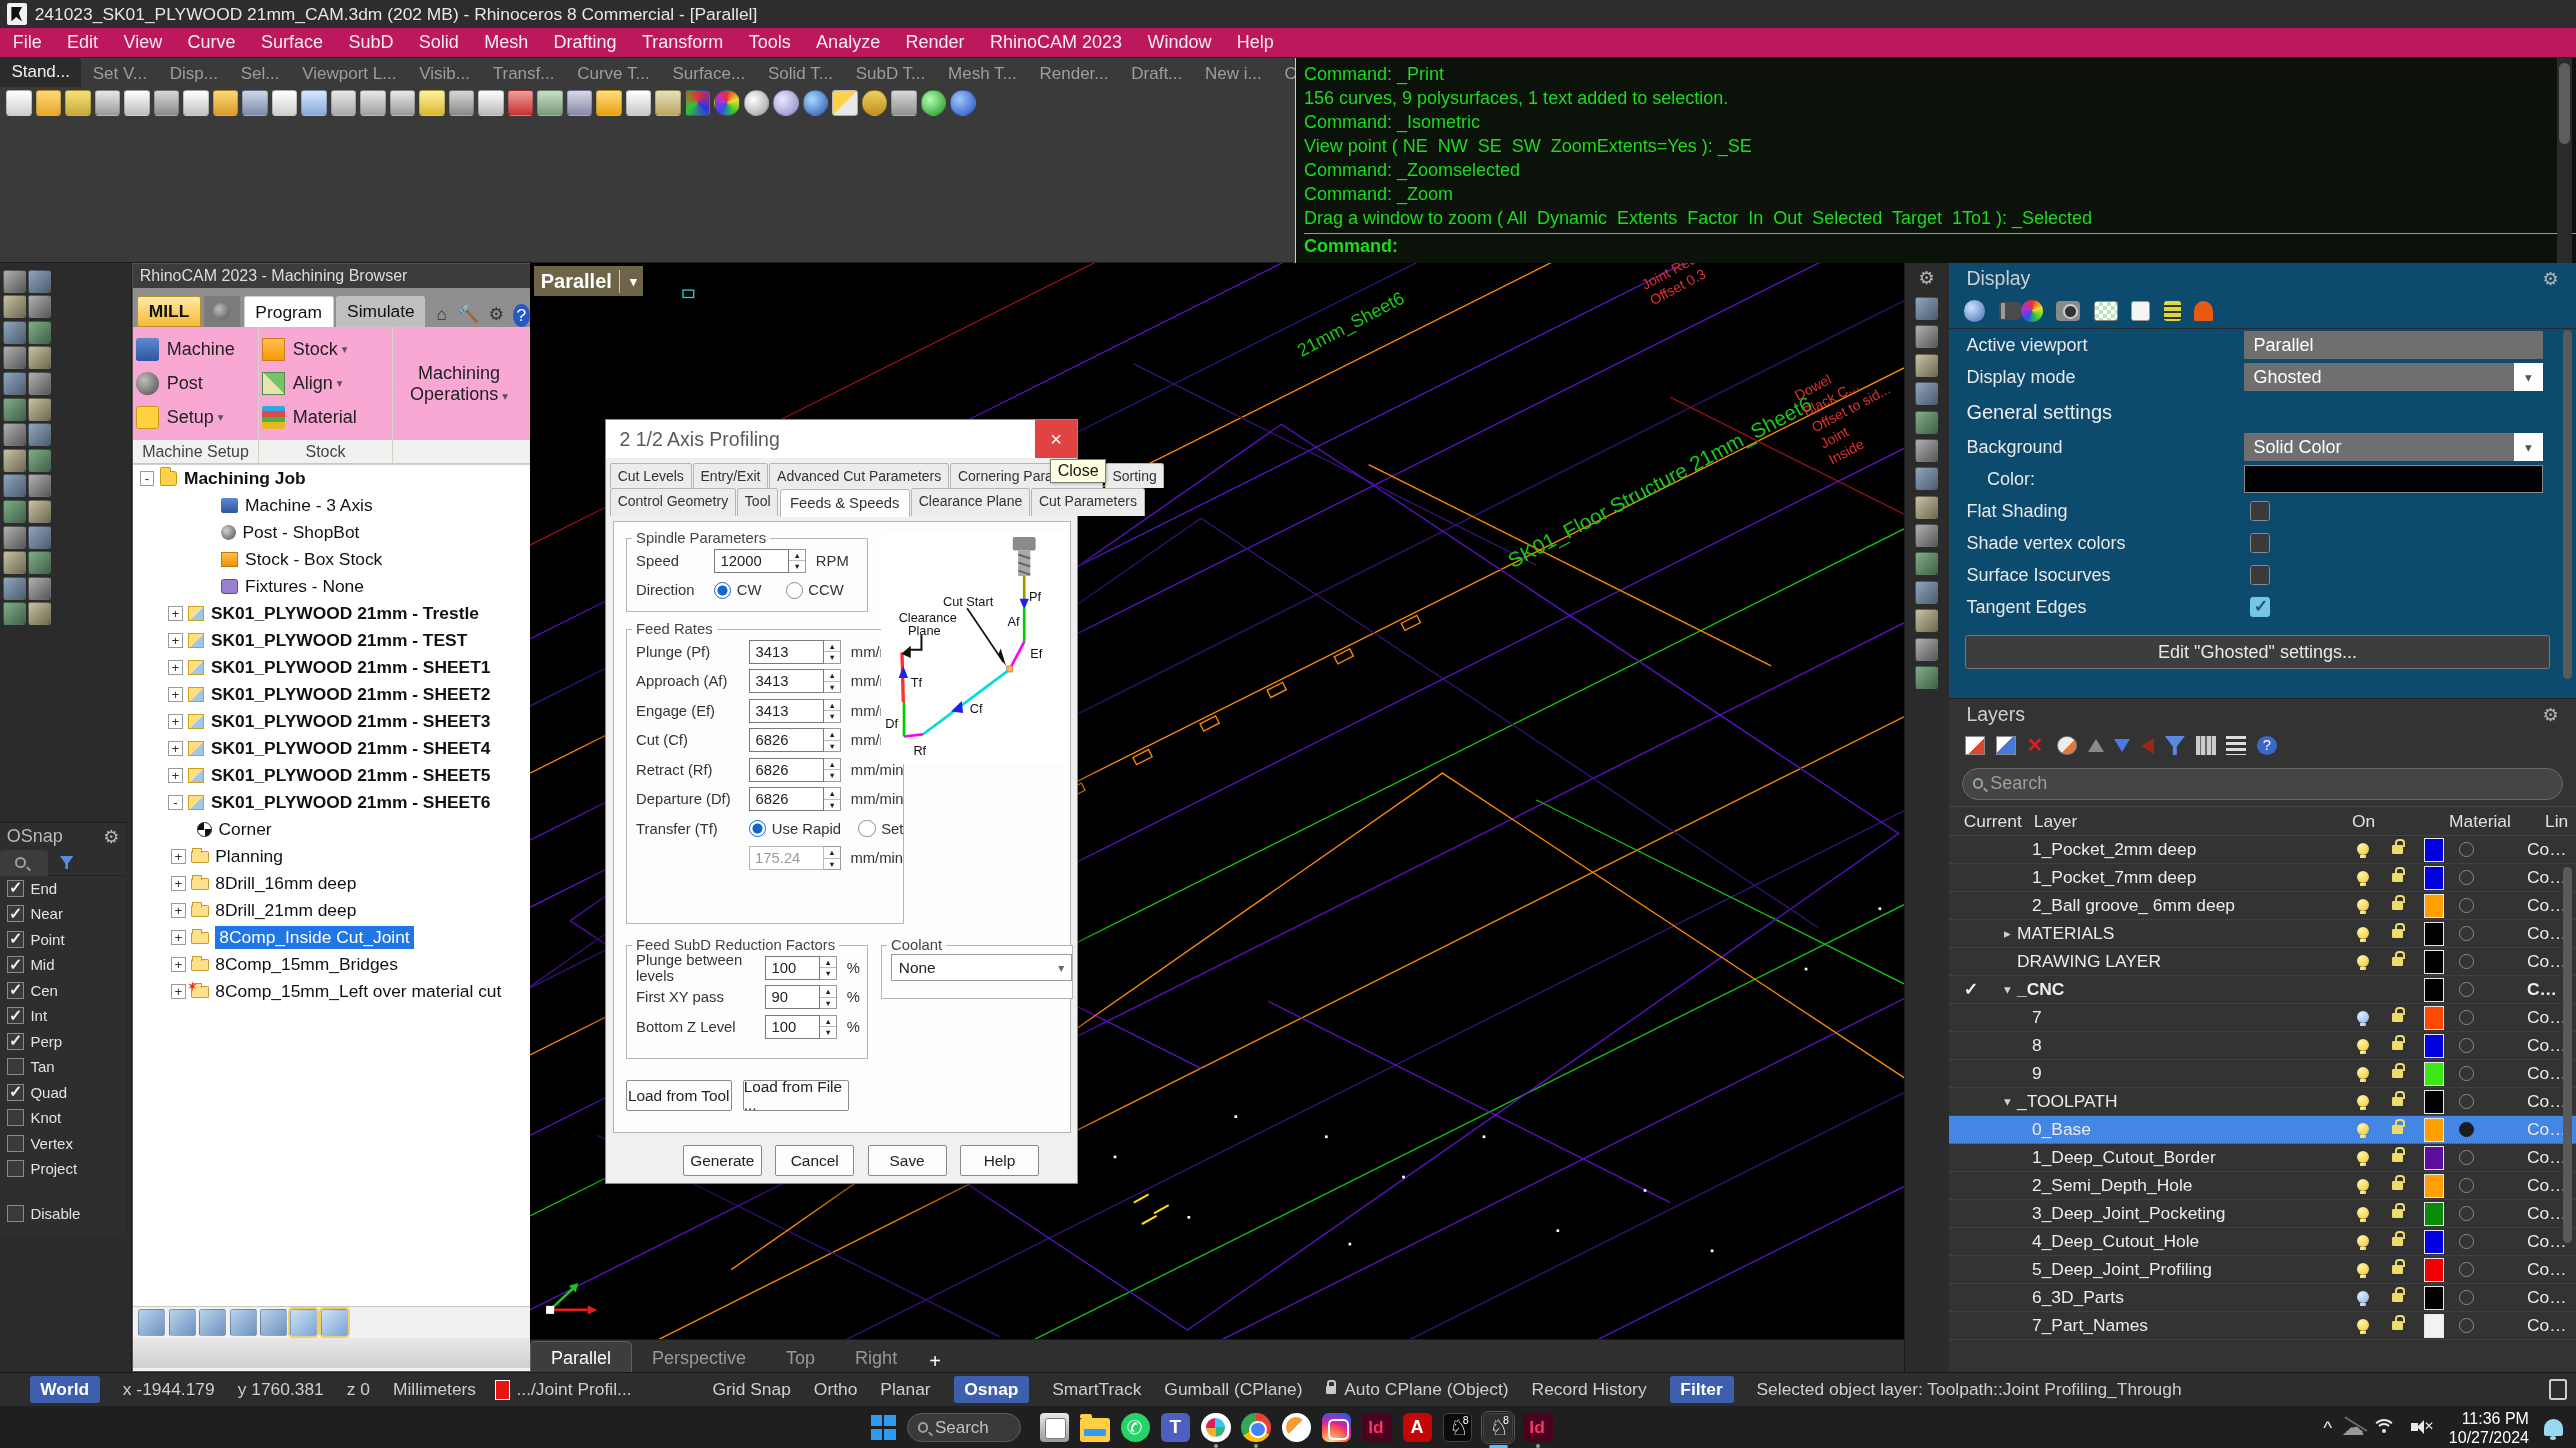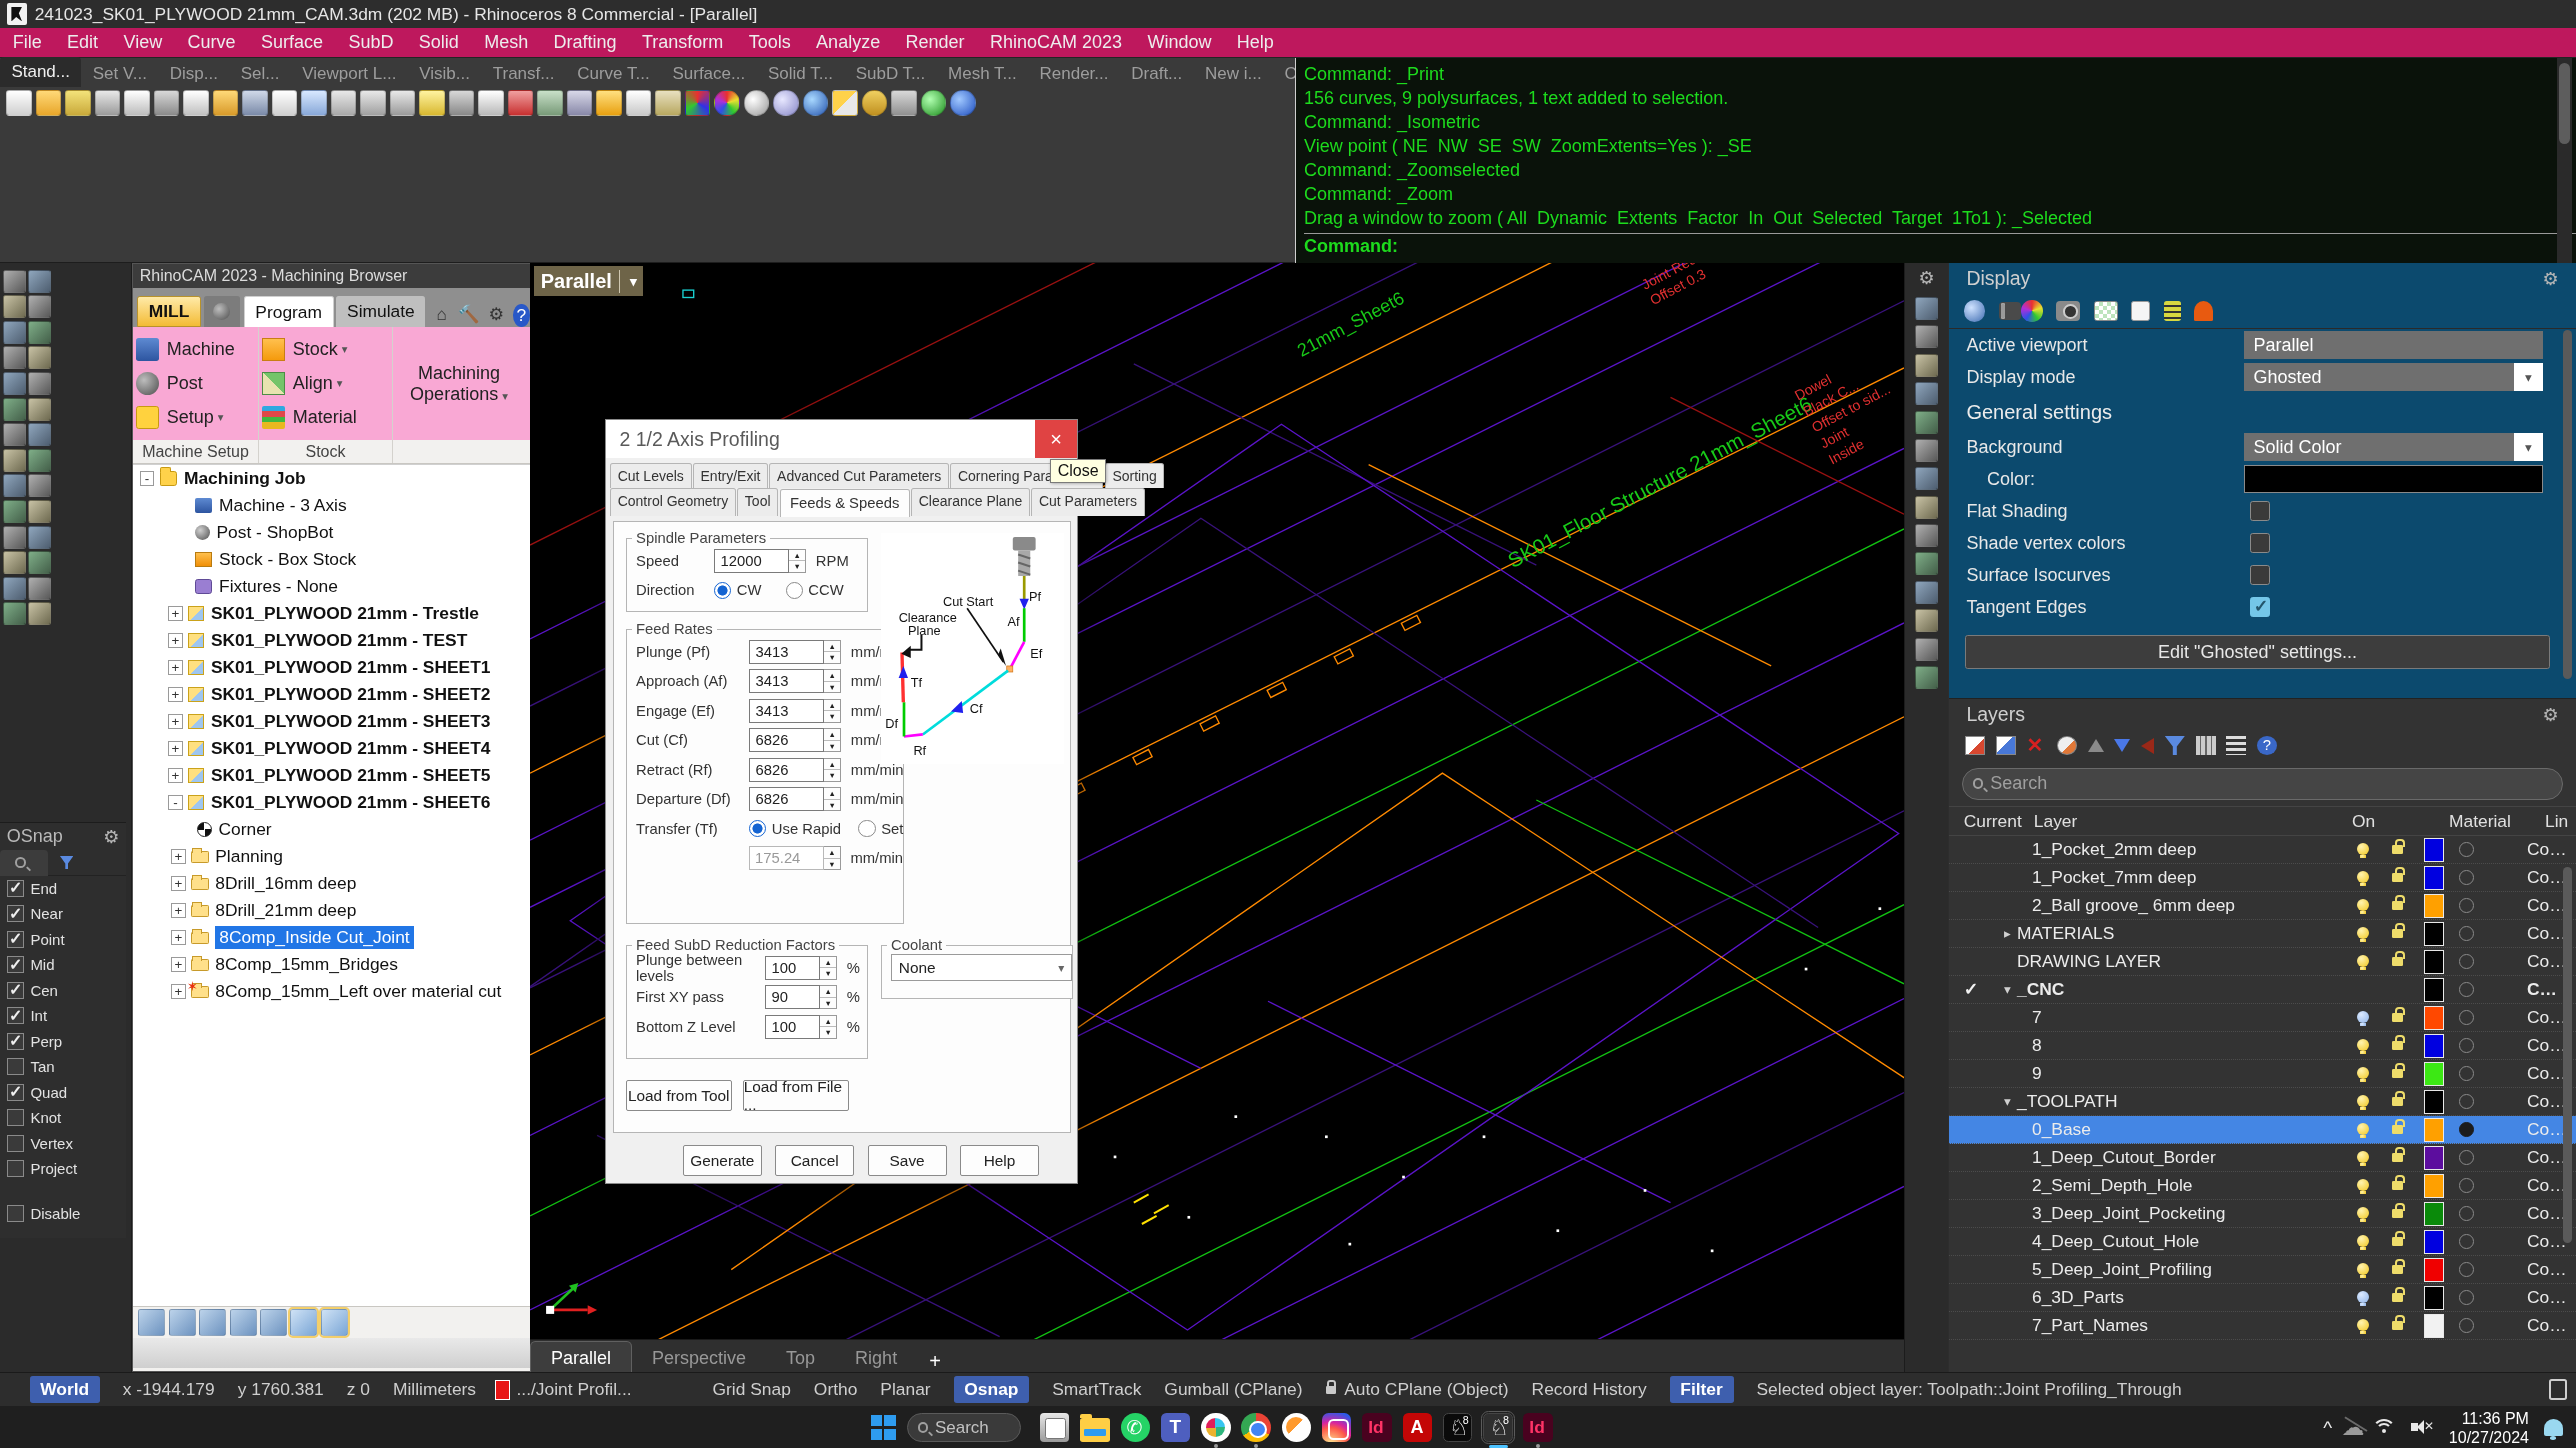--- a/index.html
+++ b/index.html
@@ -70,21 +70,21 @@
 .mi-align{background:linear-gradient(45deg,#e8e3b0 50%,#74c46a 50%);border:1.3px solid #4d8c46}
 .mi-material{background:repeating-linear-gradient(#2ea8e0 0 5.4px,#e04848 5.4px 10.7px,#40b840 10.7px 16px,#e8b820 16px 23px);border-radius:2px}
 
 #br-tree{position:relative;background:#fff;height:842px;overflow:hidden;border-top:0.7px solid #d0d0d0}
 .trow{display:flex;align-items:center;height:27px;font-size:17.4px;color:#111;white-space:nowrap}
 .trow .texp{width:14.8px;height:14.8px;border:0.7px solid #9a9a9a;background:#fff;color:#333;font-size:13.4px;line-height:13.4px;text-align:center;margin-right:5.4px;flex:0 0 auto}
 .trow .texp:empty{visibility:hidden}
 .tlabel{margin-left:6.7px}
 .tlabel.bold{font-weight:bold}
 .tlabel.sel{background:#2176e6;color:#fff;padding:1.3px 4px}
-.lvl0{padding-left:6.7px}.lvl1{padding-left:35px}.lvl2{padding-left:62px}.lvl3{padding-left:38px}
+.lvl0{padding-left:6.7px}.lvl1{padding-left:35px}.lvl2{padding-left:88px}.lvl3{padding-left:38px}
 .ti{width:17.4px;height:14.8px;flex:0 0 auto;position:relative}
 .ti-job{background:#ffd24a;border:1.3px solid #c79a12;border-radius:1.3px 2.7px 2.7px 1.3px}
 .ti-job::before{content:"";position:absolute;left:-1.3px;top:-4.7px;width:9.4px;height:4px;background:#ffd24a;border:1.3px solid #c79a12;border-bottom:none;border-radius:2px 2px 0 0}
 .ti-machine{background:linear-gradient(#5e8ad2,#2d55a0);border-radius:2px}
 .ti-post{background:radial-gradient(circle at 35% 35%,#cfcfcf,#4c4c4c);border-radius:50%;width:14.8px}
 .ti-stock{background:linear-gradient(#ffc04e,#f08f07);border:0.7px solid #b87b10}
 .ti-fix{background:#9a7ed2;border-radius:2.7px;border:0.7px solid #5f4a96}
 .ti-sheet{background:linear-gradient(135deg,#ffe080 0 55%,#9ec6f0 55% 100%);border:1.3px solid #caa21a;width:16px}
 .ti-corner{width:14.8px;height:14.8px;border-radius:50%;border:0.7px solid #222;background:conic-gradient(#fff 0 25%,#111 25% 50%,#fff 50% 75%,#111 75%)}
 .ti-folder{background:#ffe08a;border:0.7px solid #c79a2a;border-radius:1.3px;height:12px}

